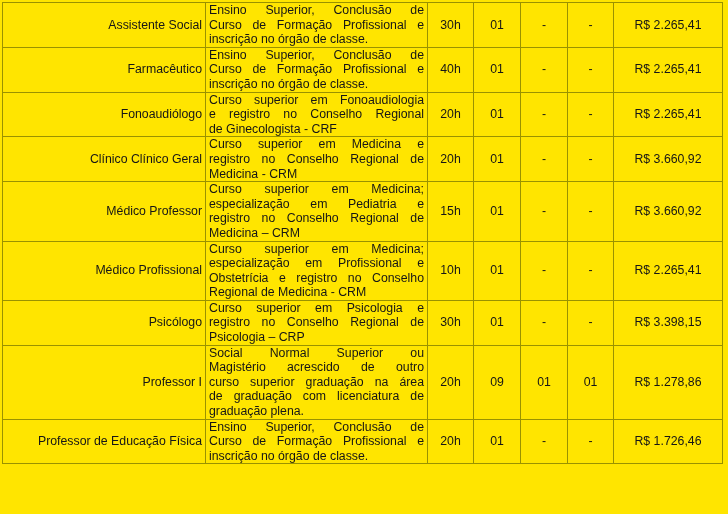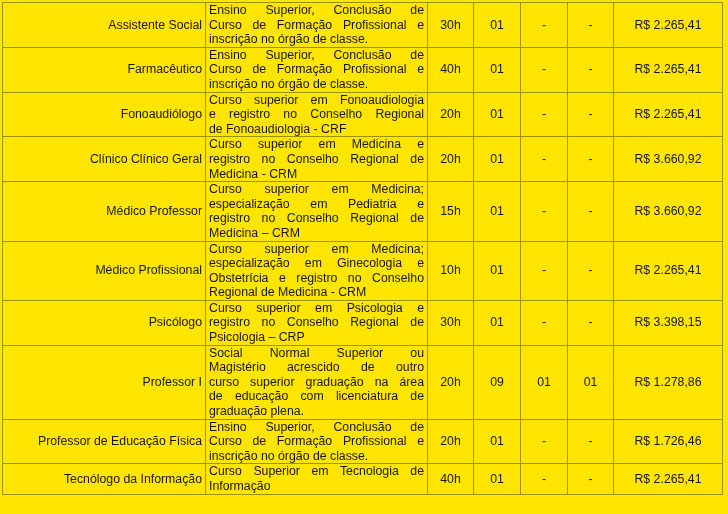--- a/index.html
+++ b/index.html
@@ -113,21 +113,21 @@
           <td class="num">01</td>
           <td class="num">-</td>
           <td class="num">-</td>
           <td class="venc">R$ 2.265,41</td>
         </tr>
         <tr>
           <td class="cargo">Fonoaudiólogo</td>
           <td class="requisitos">
             <span class="line just">Curso superior em Fonoaudiologia</span>
             <span class="line just">e registro no Conselho Regional</span>
-            <span class="line">de Fonoaudiologia - CRF</span>
+            <span class="line">de Ginecologista - CRF</span>
           </td>
           <td class="num">20h</td>
           <td class="num">01</td>
           <td class="num">-</td>
           <td class="num">-</td>
           <td class="venc">R$ 2.265,41</td>
         </tr>
         <tr>
           <td class="cargo">Clínico Clínico Geral</td>
           <td class="requisitos">
@@ -152,21 +152,21 @@
           <td class="num">15h</td>
           <td class="num">01</td>
           <td class="num">-</td>
           <td class="num">-</td>
           <td class="venc">R$ 3.660,92</td>
         </tr>
         <tr>
           <td class="cargo">Médico Profissional</td>
           <td class="requisitos">
             <span class="line just">Curso superior em Medicina;</span>
-            <span class="line just">especialização em Ginecologia e</span>
+            <span class="line just">especialização em Profissional e</span>
             <span class="line just">Obstetrícia e registro no Conselho</span>
             <span class="line">Regional de Medicina - CRM</span>
           </td>
           <td class="num">10h</td>
           <td class="num">01</td>
           <td class="num">-</td>
           <td class="num">-</td>
           <td class="venc">R$ 2.265,41</td>
         </tr>
         <tr>
@@ -181,21 +181,21 @@
           <td class="num">-</td>
           <td class="num">-</td>
           <td class="venc">R$ 3.398,15</td>
         </tr>
         <tr>
           <td class="cargo">Professor I</td>
           <td class="requisitos">
             <span class="line just">Social Normal Superior ou</span>
             <span class="line just">Magistério acrescido de outro</span>
             <span class="line just">curso superior graduação na área</span>
-            <span class="line just">de educação com licenciatura de</span>
+            <span class="line just">de graduação com licenciatura de</span>
             <span class="line">graduação plena.</span>
           </td>
           <td class="num">20h</td>
           <td class="num">09</td>
           <td class="num">01</td>
           <td class="num">01</td>
           <td class="venc">R$ 1.278,86</td>
         </tr>
         <tr>
           <td class="cargo">Professor de Educação Física</td>
@@ -203,27 +203,15 @@
             <span class="line just">Ensino Superior, Conclusão de</span>
             <span class="line just">Curso de Formação Profissional e</span>
             <span class="line">inscrição no órgão de classe.</span>
           </td>
           <td class="num">20h</td>
           <td class="num">01</td>
           <td class="num">-</td>
           <td class="num">-</td>
           <td class="venc">R$ 1.726,46</td>
         </tr>
-        <tr>
-          <td class="cargo">Tecnólogo da Informação</td>
-          <td class="requisitos">
-            <span class="line just">Curso Superior em Tecnologia de</span>
-            <span class="line">Informação</span>
-          </td>
-          <td class="num">40h</td>
-          <td class="num">01</td>
-          <td class="num">-</td>
-          <td class="num">-</td>
-          <td class="venc">R$ 2.265,41</td>
-        </tr>
       </tbody>
   </table>
 </div>
 
 </body></html>

